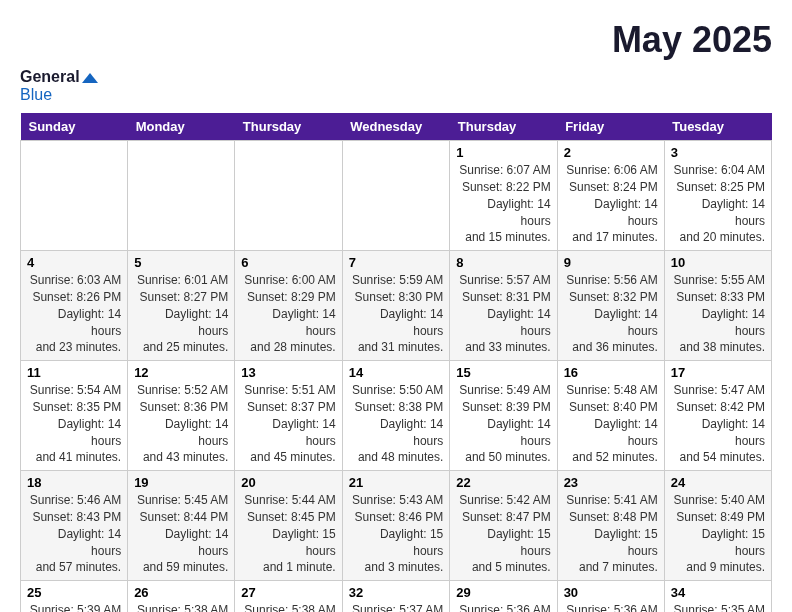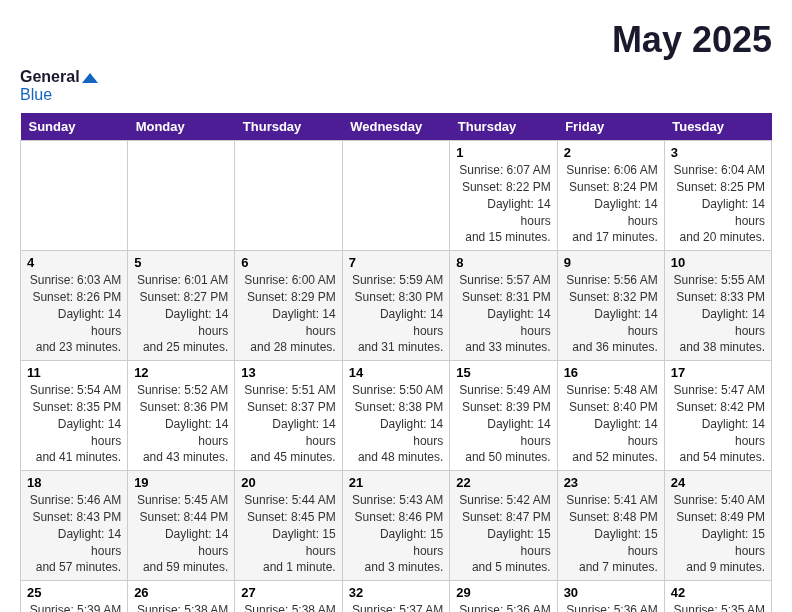--- a/index.html
+++ b/index.html
@@ -233,18 +233,18 @@
         </td>
         <td>
           <span class="day-num">29</span>
           <div class="day-info">Sunrise: 5:36 AM<br>Sunset: 8:54 PM<br>Daylight: 15 hours<br>and 17 minutes.</div>
         </td>
         <td>
           <span class="day-num">30</span>
           <div class="day-info">Sunrise: 5:36 AM<br>Sunset: 8:55 PM<br>Daylight: 15 hours<br>and 19 minutes.</div>
         </td>
         <td>
-          <span class="day-num">42</span>
+          <span class="day-num">34</span>
           <div class="day-info">Sunrise: 5:35 AM<br>Sunset: 8:56 PM<br>Daylight: 15 hours<br>and 20 minutes.</div>
         </td>
       </tr>
     </tbody>
 </table>
 
 </body></html>

